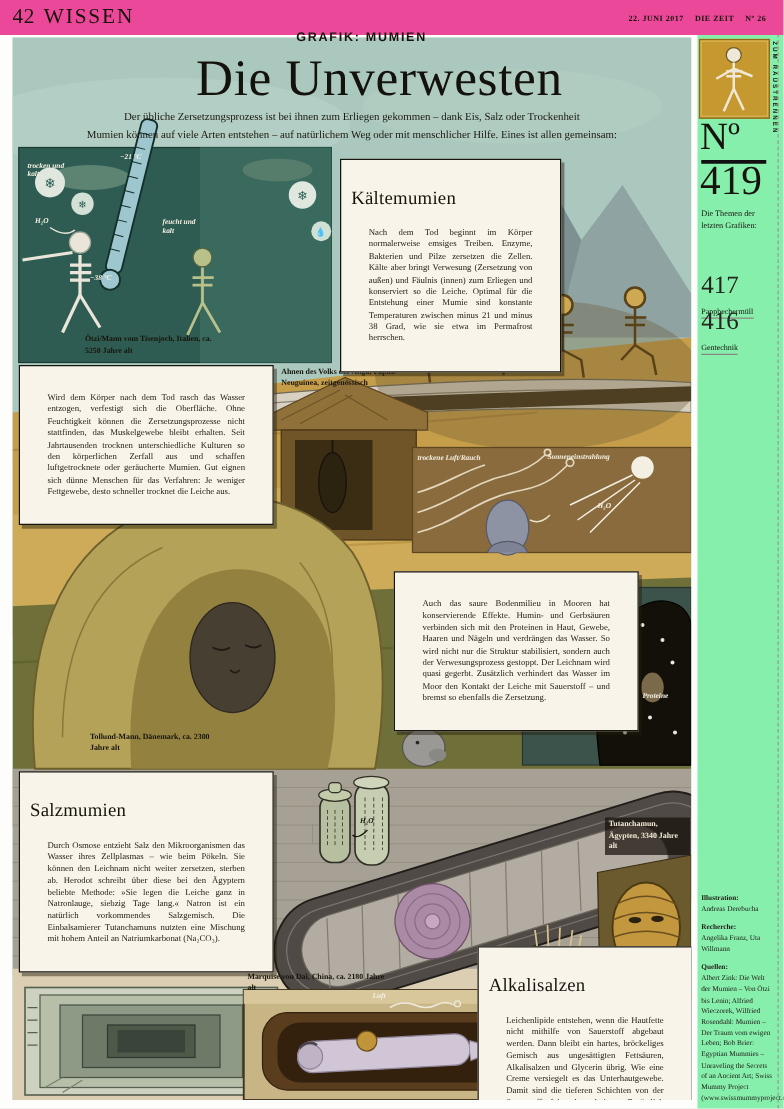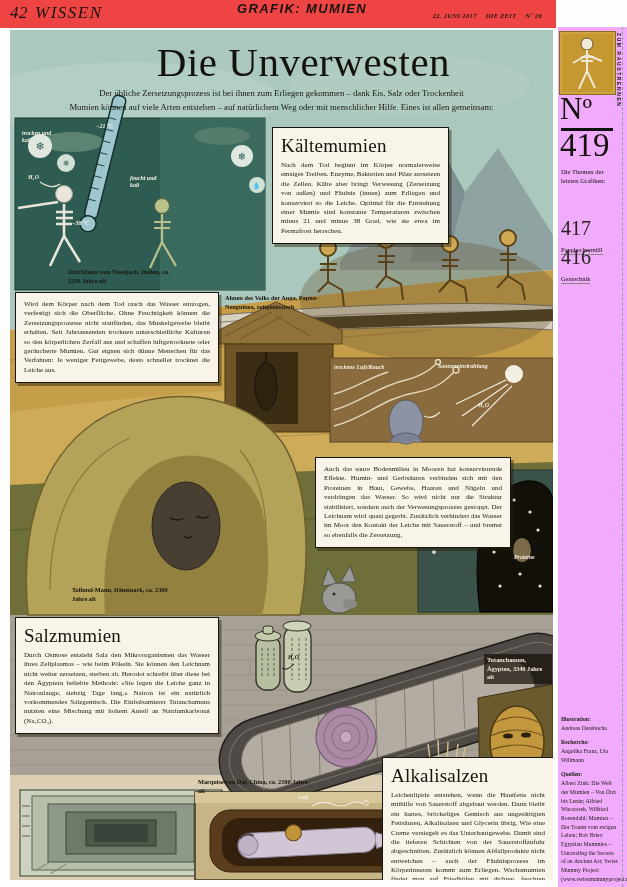--- a/index.html
+++ b/index.html
@@ -1,50 +1,50 @@
 <!DOCTYPE html>
 <html lang="de"><head>
 <meta charset="utf-8">
 <style>
   html,body{margin:0;padding:0;background:#e8e6e0;}
   .page{position:relative;width:627px;height:887px;background:#fdfdfb;overflow:hidden;
         font-family:"Liberation Serif",serif;color:#17140d;}
   
-  .masthead{position:absolute;top:0;left:0;width:556px;height:28px;background:#ef4444;z-index:10;font-style:italic;}
+  .masthead{position:absolute;top:0;left:0;width:627px;height:28px;background:#ec4899;z-index:10;}
   .mh-left{position:absolute;left:10px;top:3px;font-size:17px;letter-spacing:.5px;}
   .mh-left .sec{margin-left:7px;letter-spacing:1.5px;}
-  .mh-center{position:absolute;left:237px;top:1px;font-family:"Liberation Sans",sans-serif;
-             font-weight:bold;font-size:13px;letter-spacing:1.4px;}
+  .mh-center{position:absolute;left:237px;top:25px;font-family:"Liberation Sans",sans-serif;
+             font-weight:bold;font-size:10px;letter-spacing:1.4px;}
   .mh-right{position:absolute;right:14px;top:12px;font-size:6.4px;font-weight:bold;letter-spacing:.4px;}
   .mh-right span{margin-left:7px;}
   
   .graphic{position:absolute;left:10px;top:30px;width:543px;height:850px;overflow:hidden;
            background:#abc8be;box-shadow:0 0 0 1px #b9c4bb inset;}
   .scene{position:absolute;left:0;top:0;z-index:1;}
   .title-block{position:absolute;left:0;top:8px;width:543px;text-align:center;z-index:5;}
   .title-block h1{margin:0;font-weight:400;font-size:41px;letter-spacing:.5px;color:#14120c;padding-left:44px;}
   .title-block p{margin:1px auto 0;width:510px;font-size:8.7px;line-height:1.5;color:#1b1910;}
   
   .infobox{position:absolute;z-index:4;background:#f8f4e9;border:1px solid #17150f;
            box-shadow:2.5px 3px 0 rgba(35,28,12,.45);padding:7px 8px 7px;}
-  .infobox h2{margin:0 0 4px;font-weight:400;font-size:19px;letter-spacing:.2px;}
-  .infobox p{margin:0;font-size:7px;line-height:1.34;text-align:justify;hyphens:auto;color:#201b10;}
+  .infobox h2{margin:16px 0 4px;font-weight:400;font-size:15px;letter-spacing:.2px;}
+  .infobox p{margin:14px;font-size:7px;line-height:1.34;text-align:justify;hyphens:auto;color:#201b10;}
   .box-kaelte{left:262px;top:97px;width:159px;}
   .box-trocken{left:5px;top:262px;width:186px;}
   .box-moor{left:305px;top:427px;width:178px;}
   .box-salz{left:5px;top:587px;width:186px;}
   .box-wachs{left:372px;top:727px;width:154px;min-height:108px;}
   
   .cap{position:absolute;z-index:3;font-weight:bold;font-size:6.3px;line-height:1.35;color:#18150c;}
   .cap-light{color:#f2ead8;background:rgba(22,17,10,.72);padding:2px 3px;}
   .lbl{position:absolute;z-index:3;font-style:italic;font-weight:bold;font-size:5.9px;
        line-height:1.25;color:#f4f0e2;}
   .lbl-dark{color:#17140c;}
   
-  .sidebar{position:absolute;left:558px;top:27px;width:69px;height:860px;background:#f0abfc;z-index:6;}
+  .sidebar{position:absolute;left:558px;top:27px;width:69px;height:860px;background:#86efac;z-index:6;}
   .perforation{position:absolute;left:64px;top:0;height:860px;border-left:1px dashed #9a9a94;}
   .gold-box{position:absolute;left:1px;top:4px;width:57px;height:64px;background:#c5992f;
             box-shadow:0 0 0 1px #8a6a1c inset;}
   .tearout{position:absolute;left:58px;top:6px;height:130px;writing-mode:vertical-rl;
            font-family:"Liberation Sans",sans-serif;font-weight:bold;font-size:5px;
            letter-spacing:1.6px;color:#17140c;}
   .no-word{position:absolute;left:2px;top:66px;font-size:31px;line-height:1;}
   .no-rule{position:absolute;left:3px;top:101px;width:52px;height:2.5px;background:#111;}
   .no-current{position:absolute;left:2px;top:100px;font-size:33px;line-height:1.15;}
   .themes-head{position:absolute;left:3px;top:141px;width:58px;font-size:6.6px;line-height:1.35;}

